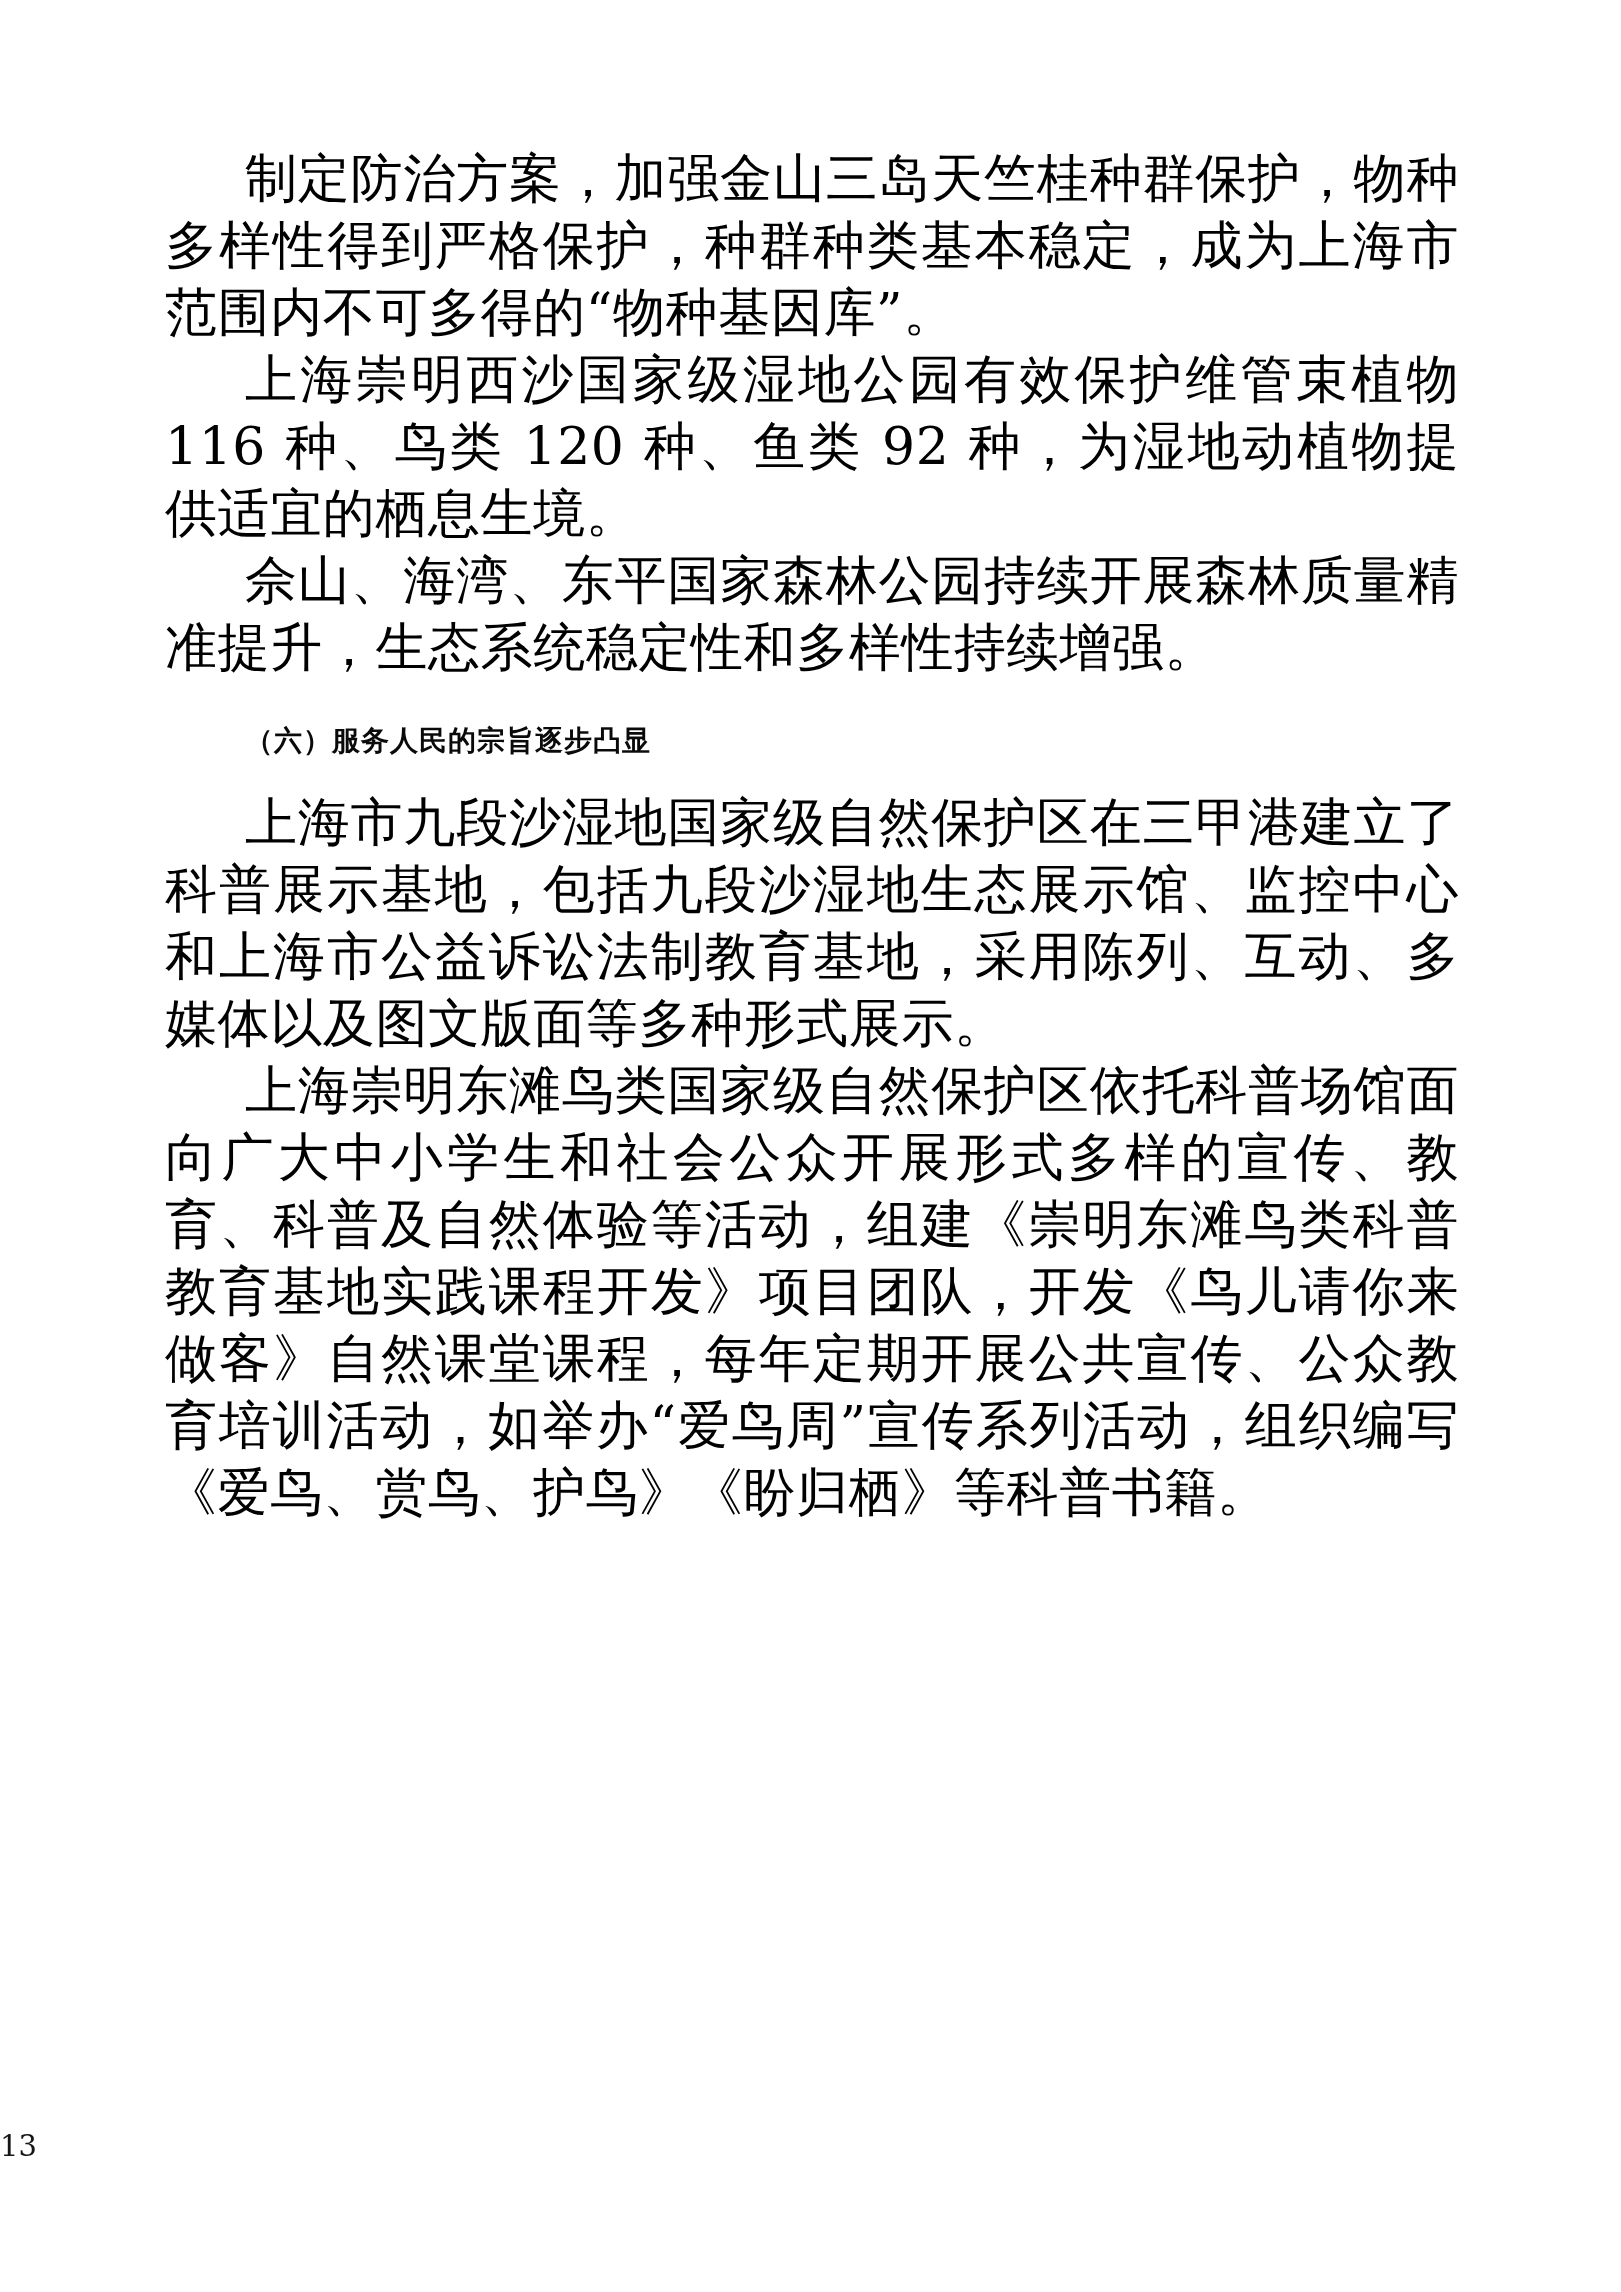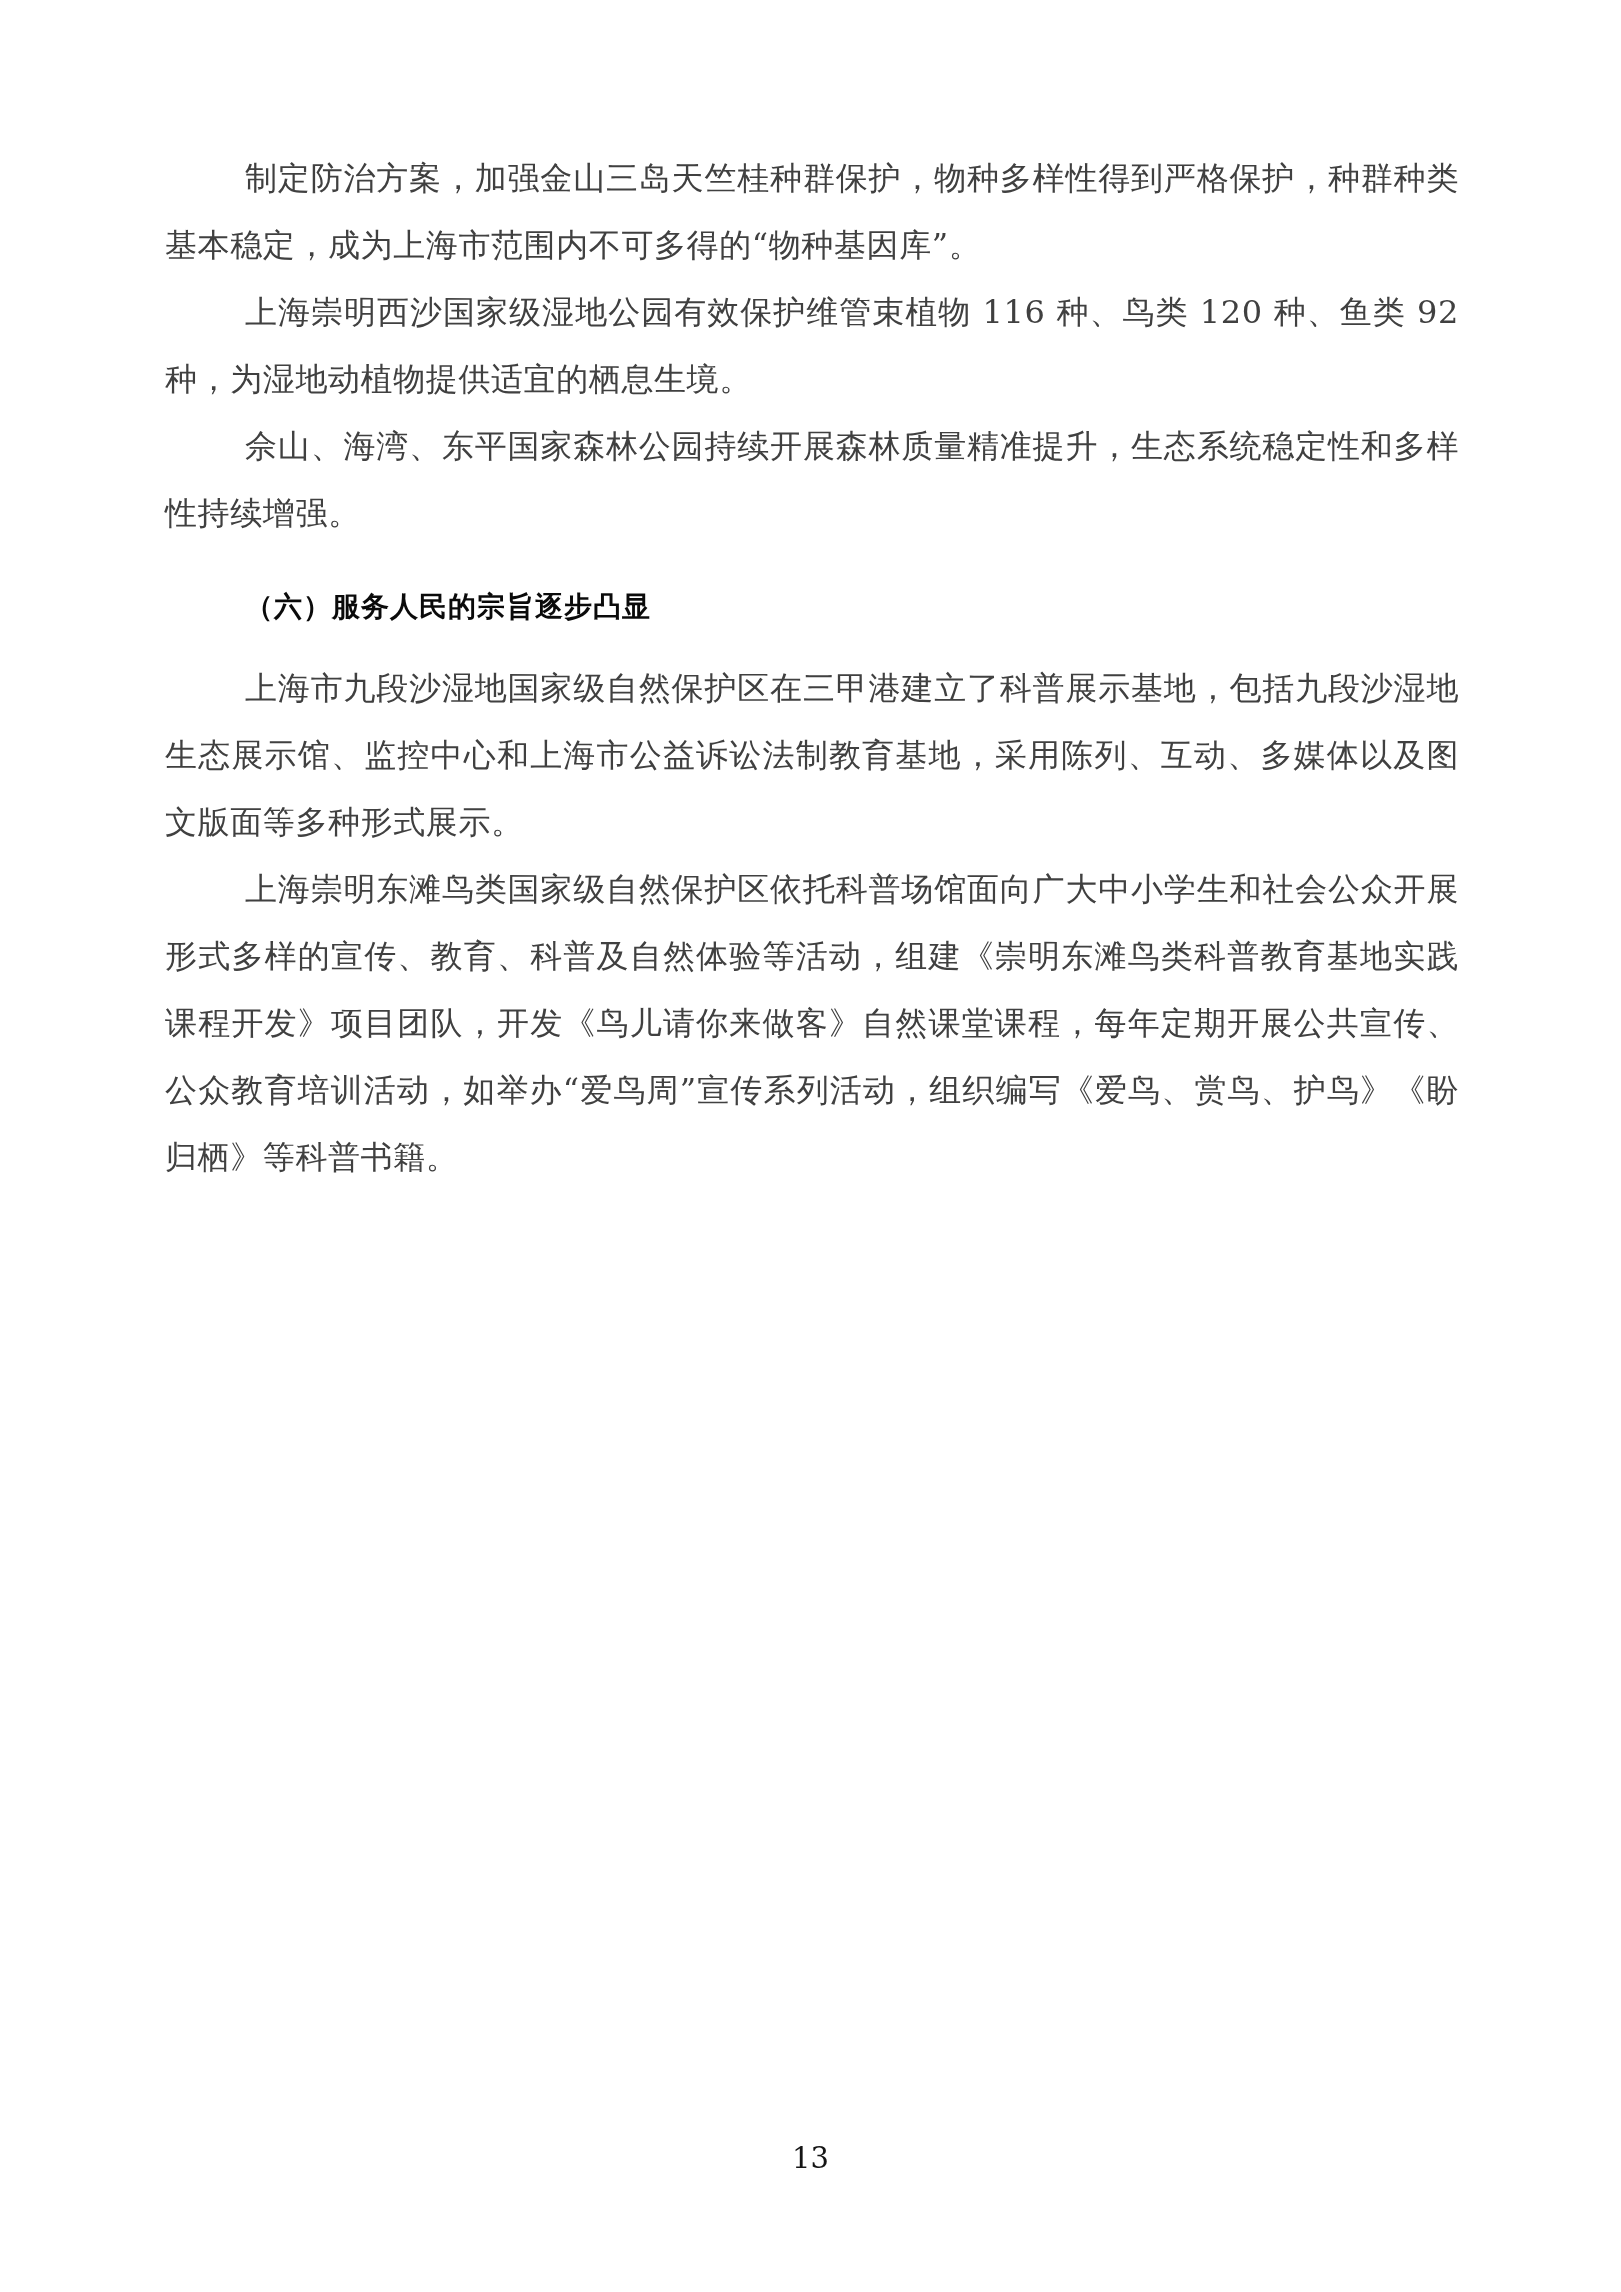--- a/index.html
+++ b/index.html
@@ -16,23 +16,23 @@
     overflow: hidden;
     font-family: "DejaVu Serif", "Liberation Serif", serif;
   }
   .content {
     position: absolute;
     left: 165px;
     top: 145px;
     width: 1294px;
   }
   .para {
-    font-size: 32px;
+    font-size: 52px;
     line-height: 67px;
-    color: #404040;
+    color: #000000;
     text-align: justify;
     text-justify: inter-ideograph;
     text-indent: 80px;
     margin: 0 0 0 0;
     letter-spacing: 0.6px;
     font-weight: 400;
   }
   .heading {
     font-size: 28px;
     line-height: 67px;
@@ -40,25 +40,24 @@
     font-weight: bold;
     text-indent: 80px;
     margin: 25.5px 0 15.7px 0;
     letter-spacing: 1px;
   }
   .page-number {
     position: absolute;
     left: 0;
     right: 0;
     top: 2129px;
-    text-align: center;
+    text-align: left;
     font-size: 29px;
     color: #151515;
     font-family: "DejaVu Serif", "Liberation Serif", serif;
-    margin-top: 12px;
   }
   
   .para, .heading, .page-number {
     -webkit-font-smoothing: antialiased;
   }
 </style>
 </head>
 <body>
 
 <div class="page">

